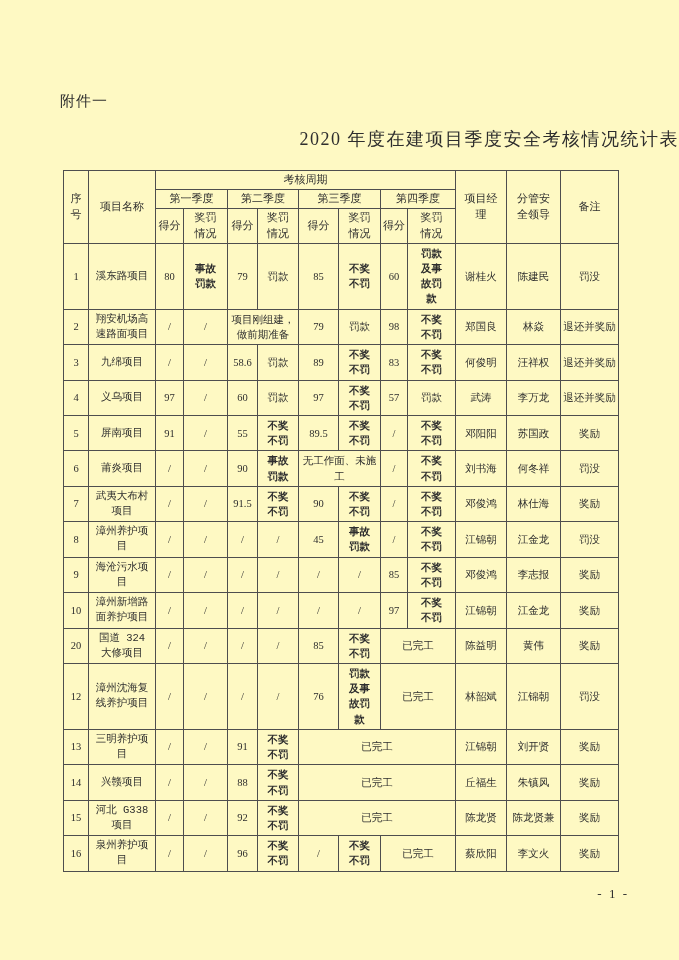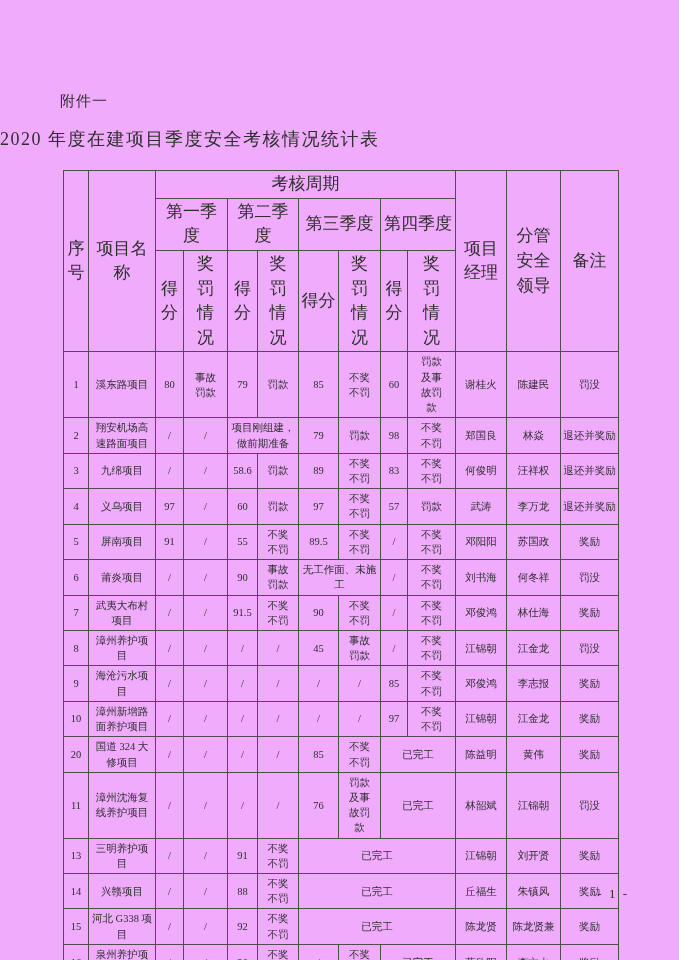--- a/index.html
+++ b/index.html
@@ -4,50 +4,50 @@
 <style>
   html,body{margin:0;padding:0;}
   body{
     width:679px;height:960px;
     background:#f2f2f2;
     font-family:"Liberation Serif","DejaVu Serif",serif;
     color:#2e2e2e;
   }
   .page{
     position:relative;width:679px;height:960px;
-    background:#f0abfc;overflow:hidden;
+    background:#fef9c3;overflow:hidden;
   }
   .attachment{
     position:absolute;left:60px;top:92px;
     font-size:15px;letter-spacing:1px;
   }
   .doc-title{
     position:absolute;left:0;top:127px;width:679px;
-    text-align:left;font-size:18px;letter-spacing:1.5px;
+    text-align:right;font-size:18px;letter-spacing:1.5px;
   }
   table.assess{
     position:absolute;left:63px;top:170px;
     width:555px;border-collapse:collapse;table-layout:fixed;
   }
   table.assess th, table.assess td{
     border:1px solid #4e4e4e;
     font-weight:normal;
     font-size:10.5px;
     line-height:1.45;
     padding:2px 2px;
     text-align:center;
     vertical-align:middle;
     word-break:break-all;
     overflow:hidden;
   }
-  table.assess th{font-size:17px;padding:1px 2px;font-family:Liberation Serif, serif;}
-  td.name{text-align:left;padding-left:4px;}
+  table.assess th{font-size:11px;padding:1px 2px;font-family:Liberation Serif, serif;}
+  td.name{text-align:left;padding-left:4px;font-family:Liberation Mono, monospace;}
   .narrow3{display:inline-block;width:35px;word-break:break-all;}
   .narrow2{display:inline-block;width:24px;word-break:break-all;}
-  .w2{display:inline-block;width:24px;word-break:break-all;}
+  .w2{display:inline-block;width:24px;word-break:break-all;font-weight:bold;}
   .page-number{
     position:absolute;top:886px;right:50px;
     font-size:13px;letter-spacing:2px;
   }
 </style>
 </head>
 <body>
 
 <div class="page">
 
@@ -254,21 +254,21 @@
           <td>/</td>
           <td>/</td>
           <td>85</td>
           <td><span class="w2">不奖不罚</span></td>
           <td colspan="2">已完工</td>
           <td>陈益明</td>
           <td>黄伟</td>
           <td>奖励</td>
         </tr>
         <tr>
-          <td>11</td>
+          <td>12</td>
           <td class="name">漳州沈海复线养护项目</td>
           <td>/</td>
           <td>/</td>
           <td>/</td>
           <td>/</td>
           <td>76</td>
           <td><span class="w2">罚款及事故罚款</span></td>
           <td colspan="2">已完工</td>
           <td>林韶斌</td>
           <td>江锦朝</td>

